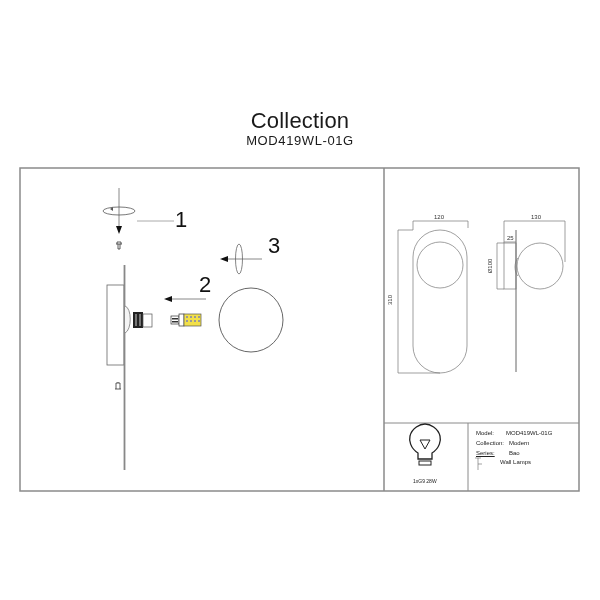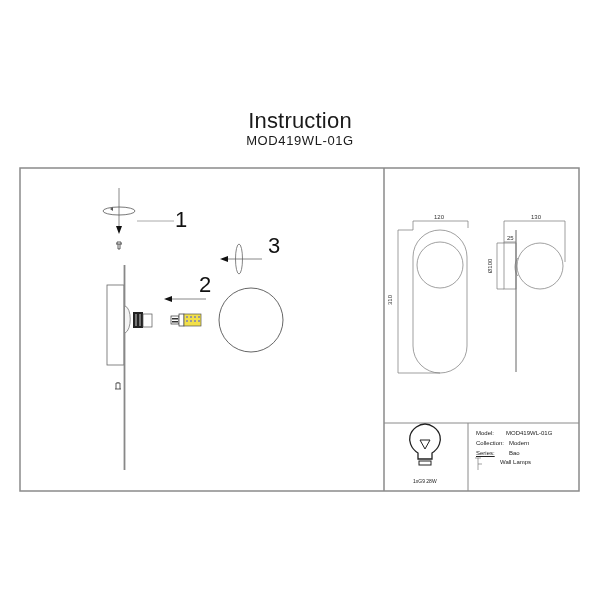--- a/index.html
+++ b/index.html
@@ -10,21 +10,21 @@
   .subtitle { position:absolute; left:0; width:600px; top:133px; text-align:center;
               font-size:13px; letter-spacing:0.6px; color:#1a1a1a; }
   svg.sheet { position:absolute; left:0; top:0; }
   .lbl { position:absolute; font-size:6px; color:#333; white-space:nowrap; }
   .info { position:absolute; font-size:6px; color:#222; white-space:nowrap; }
   .step { position:absolute; font-size:22px; color:#111; }
 </style>
 </head>
 <body>
 
-<div class="title">Instruction</div>
+<div class="title">Collection</div>
 <div class="subtitle">MOD419WL-01G</div>
 
 <svg class="sheet" width="600" height="600" viewBox="0 0 600 600">
 
   <rect x="20" y="168" width="559" height="323" fill="none" stroke="#8a8a8a" stroke-width="1.5"></rect>
   <line x1="384" y1="168" x2="384" y2="491" stroke="#8a8a8a" stroke-width="1.5"></line>
   <line x1="384" y1="423" x2="579" y2="423" stroke="#8a8a8a" stroke-width="1"></line>
   <line x1="468" y1="423" x2="468" y2="491" stroke="#8a8a8a" stroke-width="1"></line>
 
   <g>

